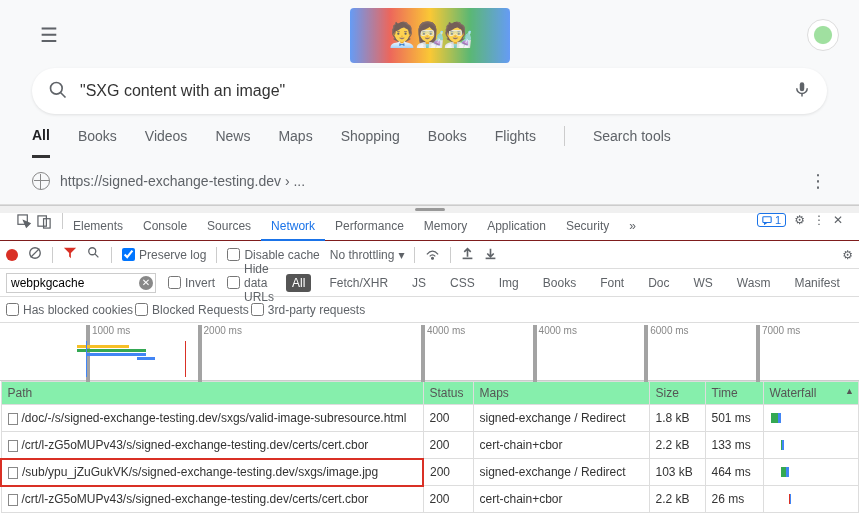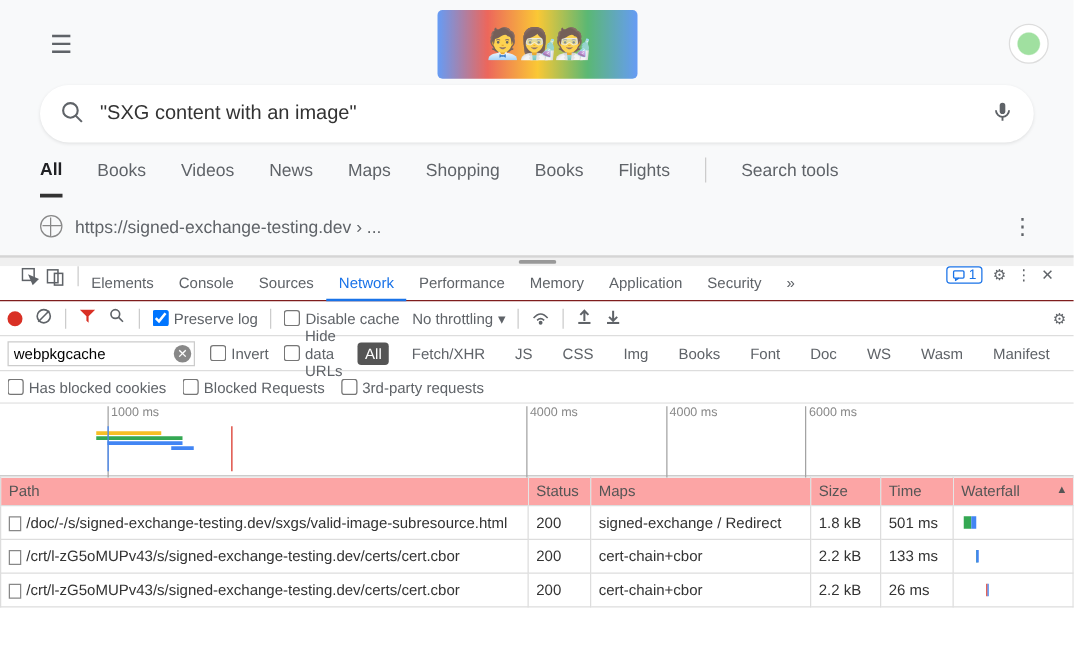--- a/index.html
+++ b/index.html
@@ -49,29 +49,29 @@
 .cb-label { display: flex; align-items: center; gap: 4px; }
 .throttle { display: flex; gap: 4px; }
 
 .filter-bar { display: flex; align-items: center; border-bottom: 1px solid #ddd; height: 28px; padding: 0 6px; gap: 12px; color: #5f6368; flex-wrap: nowrap; }
 .filter-input { width: 150px; height: 20px; border: 1px solid #ccc; padding: 0 18px 0 4px; font-size: 12px; position: relative; }
 .filter-wrap { position: relative; }
 .clear-x { position: absolute; right: 3px; top: 3px; width: 14px; height: 14px; background: #888; color: #fff; border-radius: 50%; font-size: 10px; display: flex; align-items: center; justify-content: center; cursor: pointer; }
 .type-chip { padding: 2px 6px; cursor: pointer; white-space: nowrap; }
 .type-chip.active { background: #555; color: #fff; border-radius: 3px; }
 
-.filter-bar2 { display: flex; align-items: center; border-bottom: 1px solid #ddd; height: 26px; padding: 0 6px; gap: 13px; color: #5f6368; }
+.filter-bar2 { display: flex; align-items: center; border-bottom: 1px solid #ddd; height: 26px; padding: 0 6px; gap: 2px; color: #5f6368; }
 
 .timeline { height: 58px; border-bottom: 1px solid #ccc; position: relative; background: #fff; }
-.time-tick { position: absolute; top: 2px; font-size: 10px; color: #888; border-left: 1px solid #a3a3a3; height: 100%; padding-left: 2px; }
+.time-tick { position: absolute; top: 2px; font-size: 10px; color: #888; border-left: 4px solid #a3a3a3; height: 100%; padding-left: 2px; }
 .tl-bar { position: absolute; height: 3px; }
 
 .net-table { width: 100%; border-collapse: collapse; table-layout: fixed; }
 .net-table th, .net-table td { border: 1px solid #ddd; padding: 4px 6px; text-align: left; font-size: 12px; white-space: nowrap; overflow: hidden; text-overflow: ellipsis; }
-.net-table th { background: #fca5a5; color: #555; font-weight: normal; position: relative; }
+.net-table th { background: #86efac; color: #555; font-weight: normal; position: relative; }
 .net-table td { color: #333; }
 .net-table tr.highlighted td:first-child { border: 2px solid #d93025; }
 .col-path { width: 422px; }
 .col-status { width: 50px; }
 .col-type { width: 176px; }
 .col-size { width: 56px; text-align: right; }
 .col-time { width: 58px; text-align: right; }
 .col-wf { width: auto; }
 .td-right { text-align: right; margin-left: 32px; }
 .file-icon { display: inline-block; width: 10px; height: 12px; border: 1px solid #888; margin-right: 4px; vertical-align: middle; }
@@ -254,23 +254,25 @@
         <span>Blocked Requests</span>
       </label>
     <label class="cb-label">
         <input type="checkbox" style="">
         <span>3rd-party requests</span>
       </label>
   </div>
 
   <div class="timeline">
     <span class="time-tick" style="left:10%">1000 ms</span>
+    <span class="time-tick" style="left:23%">2000 ms</span>
     <span class="time-tick" style="left:49%">4000 ms</span>
     <span class="time-tick" style="left:62%">4000 ms</span>
     <span class="time-tick" style="left:75%">6000 ms</span>
+    <span class="time-tick" style="left:88%">7000 ms</span>
     <div class="tl-bar" style="top:22px; left:9%; width:6%; background:#f6bf26"></div>
     <div class="tl-bar" style="top:26px; left:9%; width:8%; background:#34a853"></div>
     <div class="tl-bar" style="top:30px; left:10%; width:7%; background:#4285f4"></div>
     <div class="tl-bar" style="top:34px; left:16%; width:2%; background:#4285f4"></div>
     <div class="tl-bar" style="top:18px; left:21.5%; width:1px; height:36px; background:#d93025"></div>
     <div class="tl-bar" style="top:18px; left:10%; width:1px; height:36px; background:#4285f4"></div>
   </div>
 
   <table class="net-table">
     <colgroup>
@@ -311,20 +313,33 @@
     <td>cert-chain+cbor</td>
     <td class="td-right">2.2 kB</td>
     <td class="td-right">133 ms</td>
     <td>
             <div class="wf-cell">
               <div class="wf-bar" style="left:14%;width:1%;background:#34a853"></div>
               <div class="wf-bar" style="left:15%;width:2%;background:#4285f4"></div>
             </div>
           </td>
         </tr>
+        <tr class="highlighted">
+          <td><span class="file-icon"></span>/sub/ypu_jZuGukVK/s/signed-exchange-testing.dev/sxgs/image.jpg</td>
+    <td>200</td>
+    <td>signed-exchange / Redirect</td>
+    <td class="td-right">103 kB</td>
+    <td class="td-right">464 ms</td>
+    <td>
+            <div class="wf-cell">
+              <div class="wf-bar" style="left:14%;width:6%;background:#34a853"></div>
+              <div class="wf-bar" style="left:20%;width:4%;background:#4285f4"></div>
+            </div>
+          </td>
+        </tr>
         <tr>
           <td><span class="file-icon"></span>/crt/l-zG5oMUPv43/s/signed-exchange-testing.dev/certs/cert.cbor</td>
     <td>200</td>
     <td>cert-chain+cbor</td>
     <td class="td-right">2.2 kB</td>
     <td class="td-right">26 ms</td>
     <td>
             <div class="wf-cell">
               <div class="wf-bar" style="left:24%;width:1%;background:#d93025"></div>
               <div class="wf-bar" style="left:25%;width:1%;background:#4285f4"></div>

